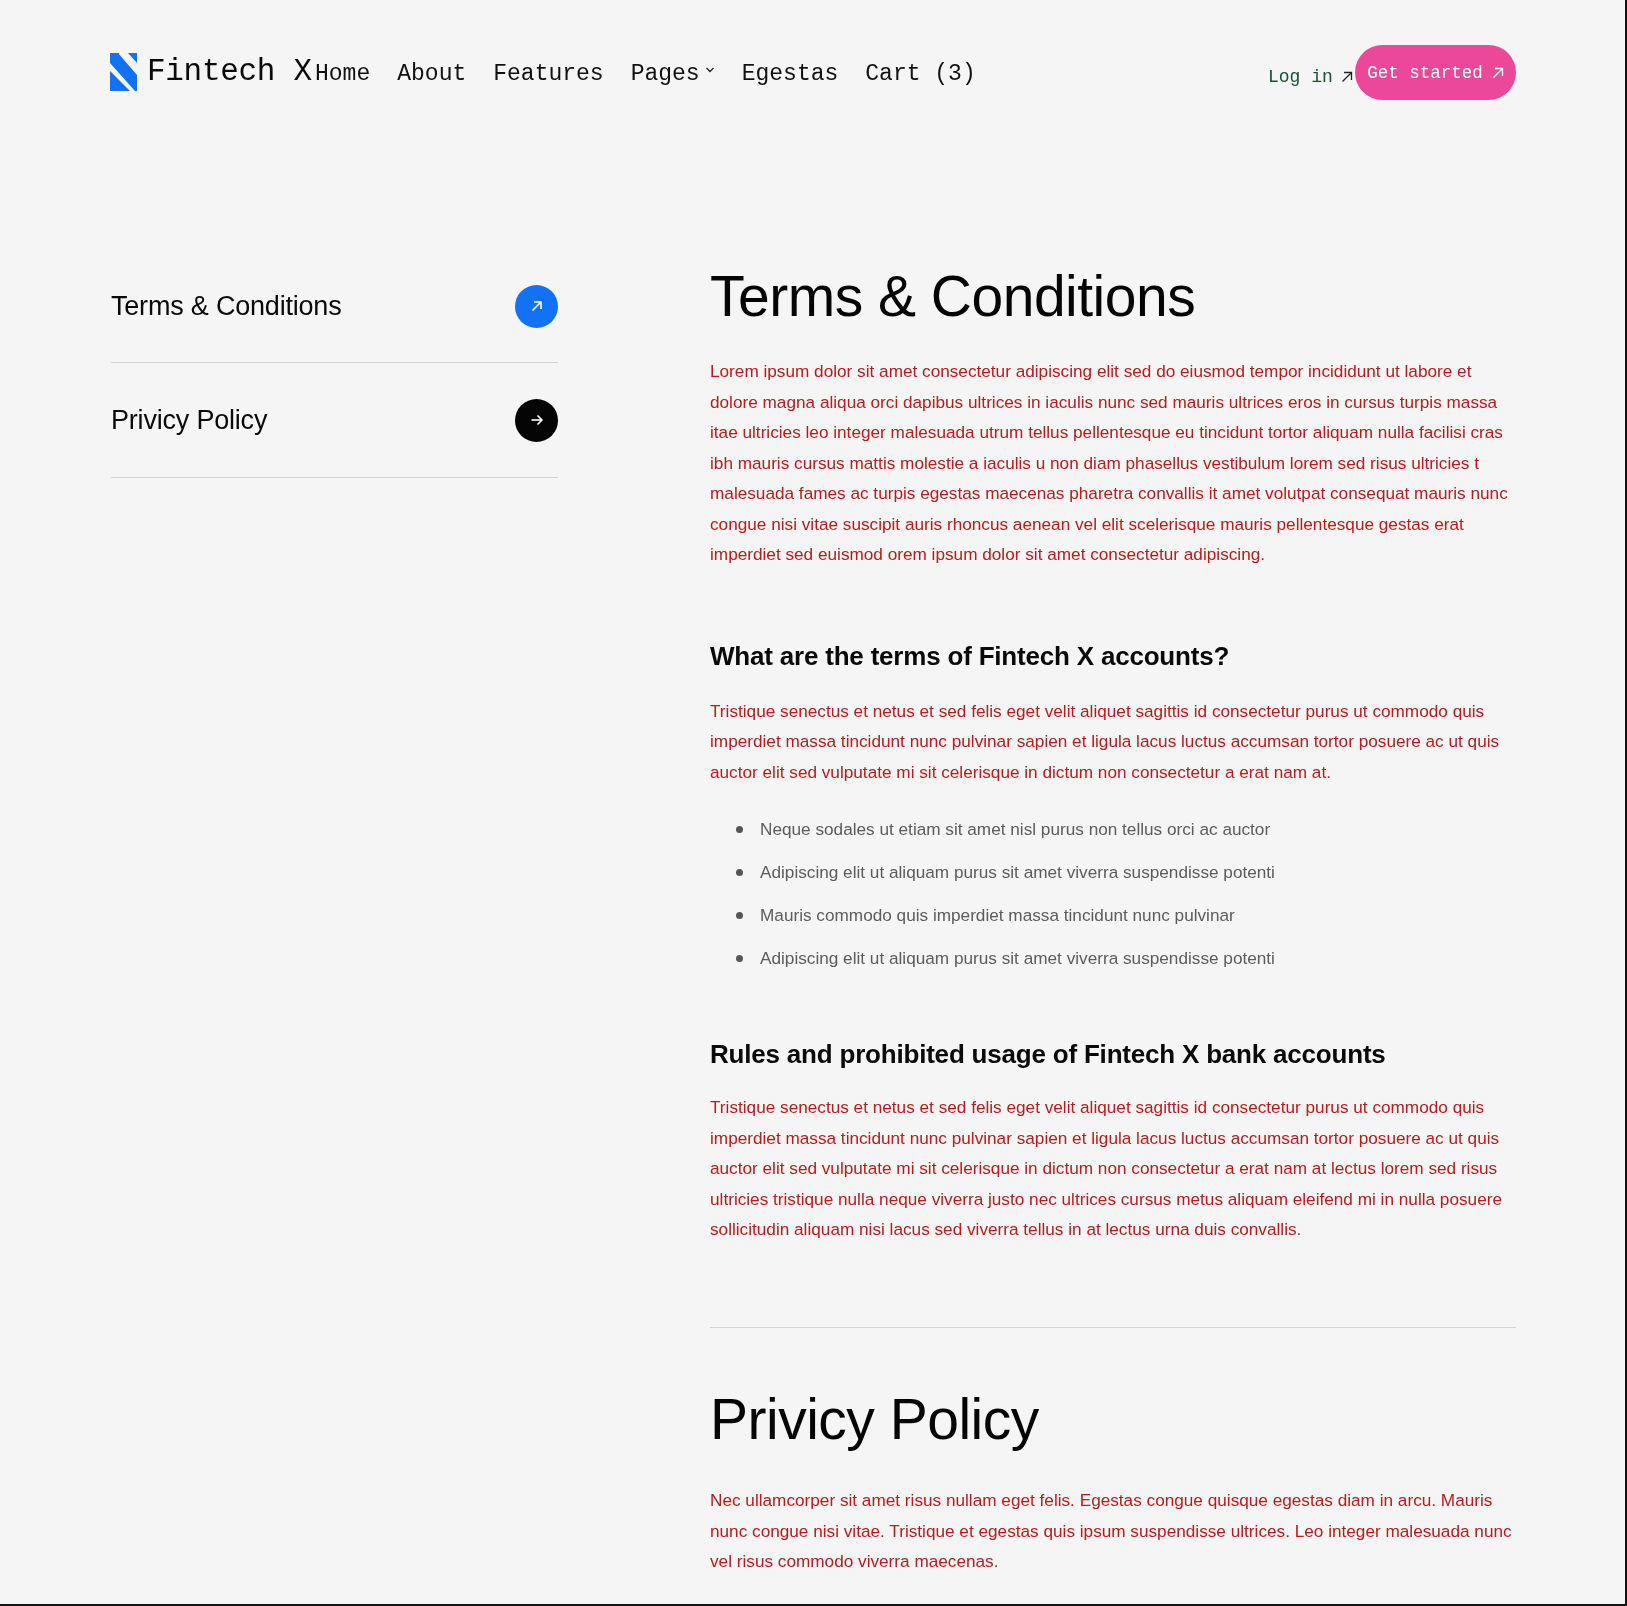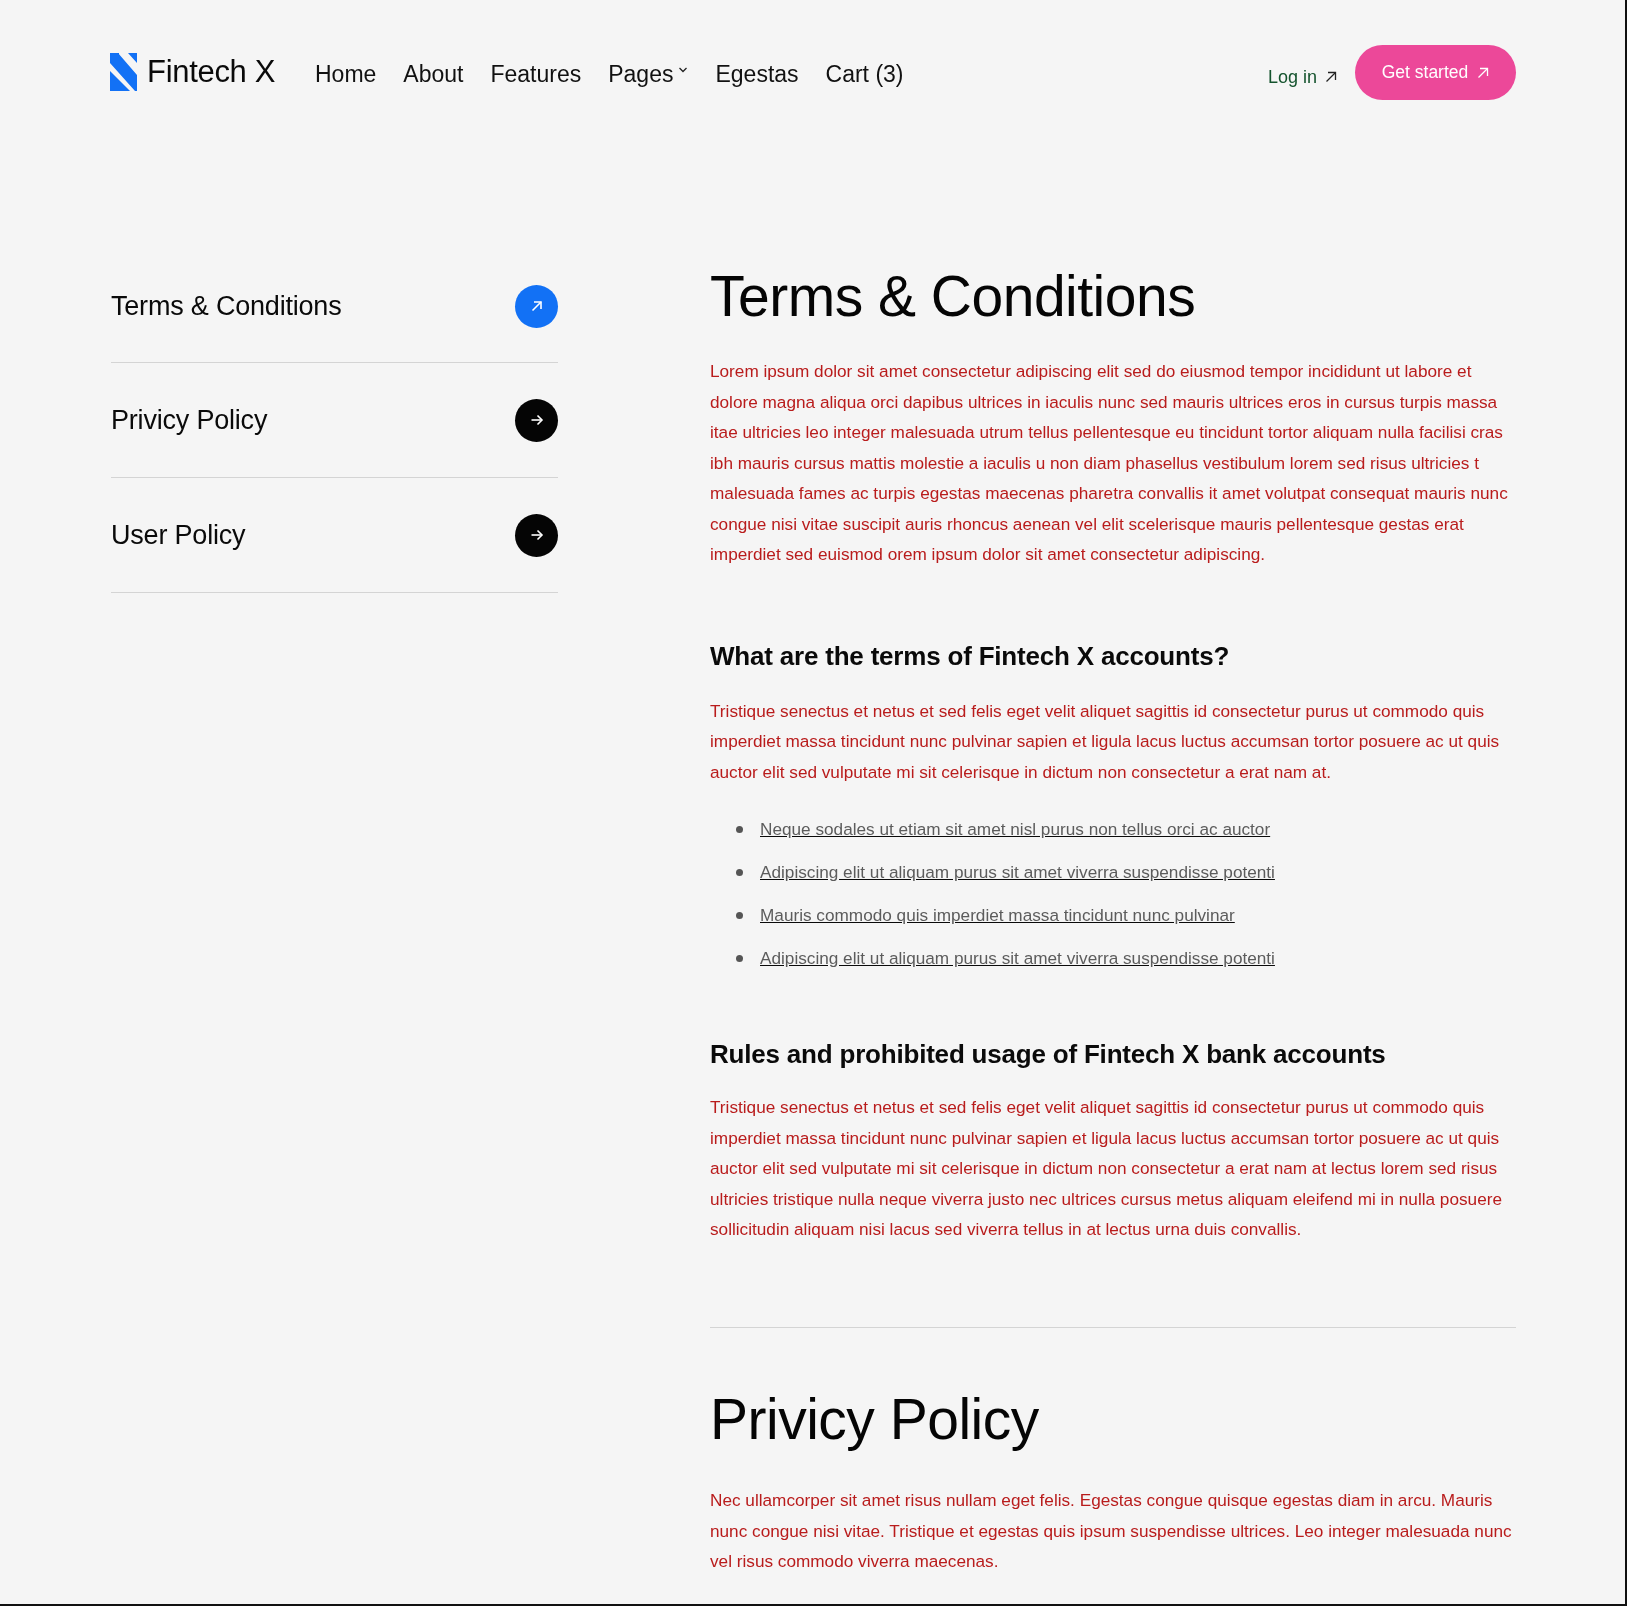--- a/index.html
+++ b/index.html
@@ -6,21 +6,21 @@
     html, body { width: 1627px; height: 1606px; overflow: hidden; }
     body {
       background: #f5f5f5;
       font-family: "Liberation Sans", "DejaVu Sans", sans-serif;
       color: #0a0a0a;
       position: relative;
       border-right: 2px solid #111;
       border-bottom: 2px solid #111;
     }
     
-    .header { position: absolute; top: 0; left: 0; width: 1356px; height: 150px; }
+    .header { position: absolute; top: 0; left: 0; width: 1356px; height: 150px; font-family: Liberation Mono, monospace; }
     .logo { position: absolute; left: 110px; top: 53px; display: flex; align-items: center; gap: 10px; text-decoration: none; color: #0a0a0a; }
     .logo-mark { width: 27px; height: 38px; display: block; }
     .logo-text { font-size: 31px; letter-spacing: -0.3px; font-weight: 400; line-height: 38px; }
     .nav { position: absolute; left: 315px; top: 60px; display: flex; gap: 27px; align-items: center; }
     .nav-item { font-size: 23px; color: #111; text-decoration: none; display: flex; align-items: center; gap: 5px; line-height: 28px; cursor: pointer; }
     .chevron { width: 10px; height: 10px; display: inline-block; margin-top: -8px; }
     .login { position: absolute; left: 1268px; top: 62px; display: flex; align-items: center; gap: 8px; font-size: 18px; color: #14532d; text-decoration: none; line-height: 30px; }
     .arrow-ne { width: 12px; height: 12px; display: inline-block; }
     .cta { position: absolute; left: 1355px; top: 45px; width: 161px; height: 55px; background: #ec4899; color: #fff; border-radius: 28px; display: flex; align-items: center; justify-content: center; gap: 9px; font-size: 17.5px; text-decoration: none; }
 
@@ -31,21 +31,21 @@
     .side-label { font-size: 27px; color: #0a0a0a; letter-spacing: -0.2px; }
     .side-btn { width: 43px; height: 43px; border-radius: 50%; background: #050505; display: flex; align-items: center; justify-content: center; }
     .side-btn.active { background: #1271f5; }
     .side-btn svg { width: 16px; height: 16px; }
 
     
     .main { position: absolute; left: 710px; top: 258px; width: 806px; }
     .h1 { font-size: 57px; font-weight: 400; letter-spacing: -0.5px; line-height: 76px; color: #050505; }
     .para { font-size: 17.2px; line-height: 30.5px; color: #b91c1c; }
     .h2 { font-size: 26px; font-weight: 700; line-height: 36px; color: #0a0a0a; letter-spacing: -0.2px; }
-    .bullets { list-style: none; margin-left: 26px; text-decoration: underline; }
+    .bullets { list-style: none; margin-left: 26px; }
     .bullets li { position: relative; padding-left: 24px; font-size: 17.2px; line-height: 43px; color: #5c5c5c; }
     .bullets li::before { content: ""; position: absolute; left: 0; top: 18px; width: 7px; height: 7px; border-radius: 50%; background: #555; }
     .divider { height: 1.5px; background: #d4d4d4; width: 806px; }
   </style>
 </head>
 <body>
 
 <header class="header">
   <a class="logo">
     <svg class="logo-mark" viewBox="0 0 27 38">
@@ -109,29 +109,20 @@
   </div>
   <div class="side-item">
     <span class="side-label">Privicy Policy</span>
     <span class="side-btn">
       <svg viewBox="0 0 16 16">
           <line x1="2.5" y1="8" x2="13" y2="8" stroke="#fff" stroke-width="1.6"></line>
           <polyline points="8.5,3.5 13,8 8.5,12.5" fill="none" stroke="#fff" stroke-width="1.6"></polyline>
         </svg>
     </span>
   </div>
-  <div class="side-item">
-    <span class="side-label">User Policy</span>
-    <span class="side-btn">
-      <svg viewBox="0 0 16 16">
-          <line x1="2.5" y1="8" x2="13" y2="8" stroke="#fff" stroke-width="1.6"></line>
-          <polyline points="8.5,3.5 13,8 8.5,12.5" fill="none" stroke="#fff" stroke-width="1.6"></polyline>
-        </svg>
-    </span>
-  </div>
 </aside>
 
 <main class="main">
   <section>
     <h1 class="h1">Terms &amp; Conditions</h1>
     <p class="para" style="margin-top:22px">Lorem ipsum dolor sit amet consectetur adipiscing elit sed do eiusmod tempor incididunt ut labore et dolore magna aliqua orci dapibus ultrices in iaculis nunc sed mauris ultrices eros in cursus turpis massa itae ultricies leo integer malesuada utrum tellus pellentesque eu tincidunt tortor aliquam nulla facilisi cras ibh mauris cursus mattis molestie a iaculis u non diam phasellus vestibulum lorem sed risus ultricies t malesuada fames ac turpis egestas maecenas pharetra convallis it amet volutpat consequat mauris nunc congue nisi vitae suscipit auris rhoncus aenean vel elit scelerisque mauris pellentesque gestas erat imperdiet sed euismod orem ipsum dolor sit amet consectetur adipiscing.</p>
 
     <h2 class="h2" style="margin-top:68px">What are the terms of Fintech X accounts?</h2>
     <p class="para" style="margin-top:22px">Tristique senectus et netus et sed felis eget velit aliquet sagittis id consectetur purus ut commodo quis imperdiet massa tincidunt nunc pulvinar sapien et ligula lacus luctus accumsan tortor posuere ac ut quis auctor elit sed vulputate mi sit celerisque in dictum non consectetur a erat nam at.</p>
     <ul class="bullets" style="margin-top:21px">

